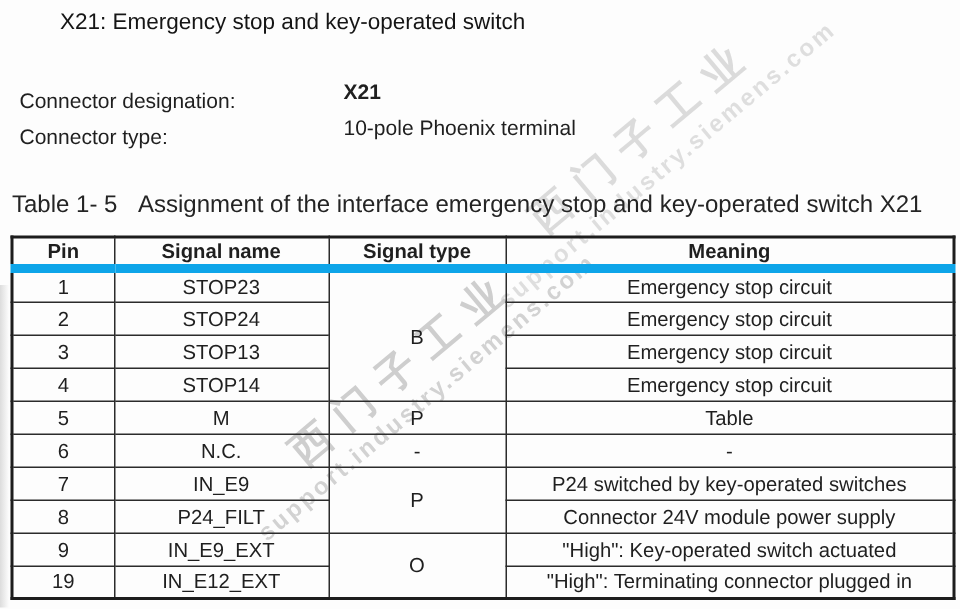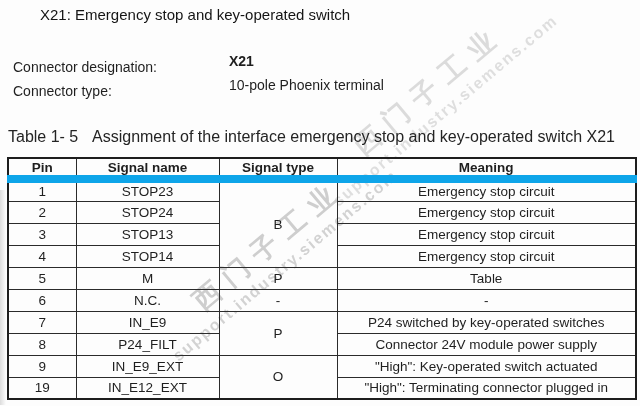--- a/index.html
+++ b/index.html
@@ -87,21 +87,21 @@
     border: 1px solid #2b2b2b;
     text-align: center;
     vertical-align: middle;
     font-size: 13.5px;
     padding: 0 2px;
     background: transparent;
   }
   .pin-table thead th {
     height: 21px;
     font-weight: bold;
-    border-bottom: 8px solid #0ea5e9;
+    border-bottom: 6px solid #0ea5e9;
   }
   .pin-table tbody td { height: 22px; }
   .pin-table { border: 2px solid #1d1d1d; }
 </style>
 </head>
 <body>
 
 <div class="wm-layer">
   <div class="wm wm2" style="left: 290px; top: 70px;">
     <div class="cn">西门子工业</div>

